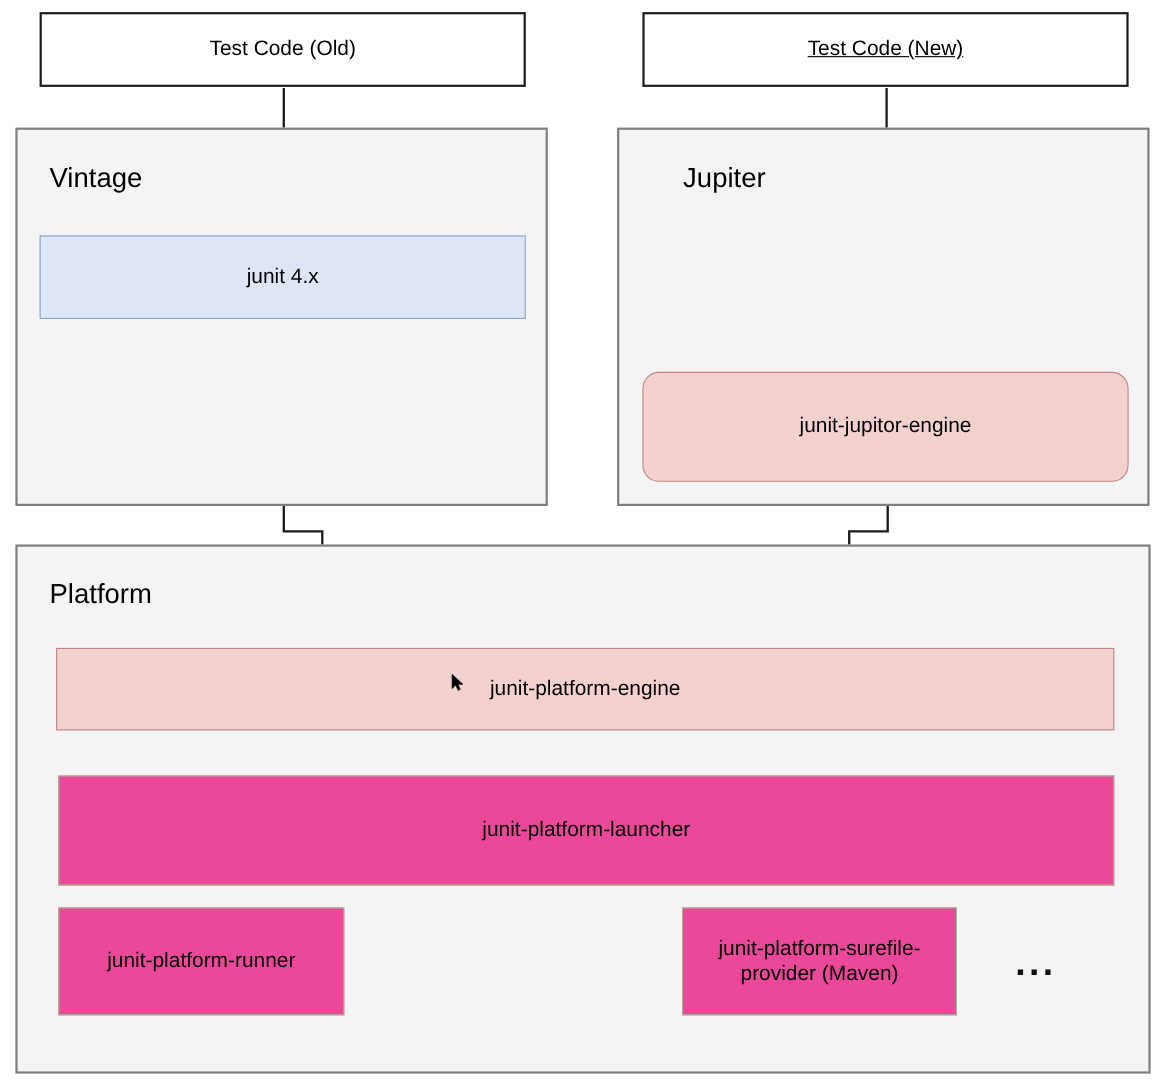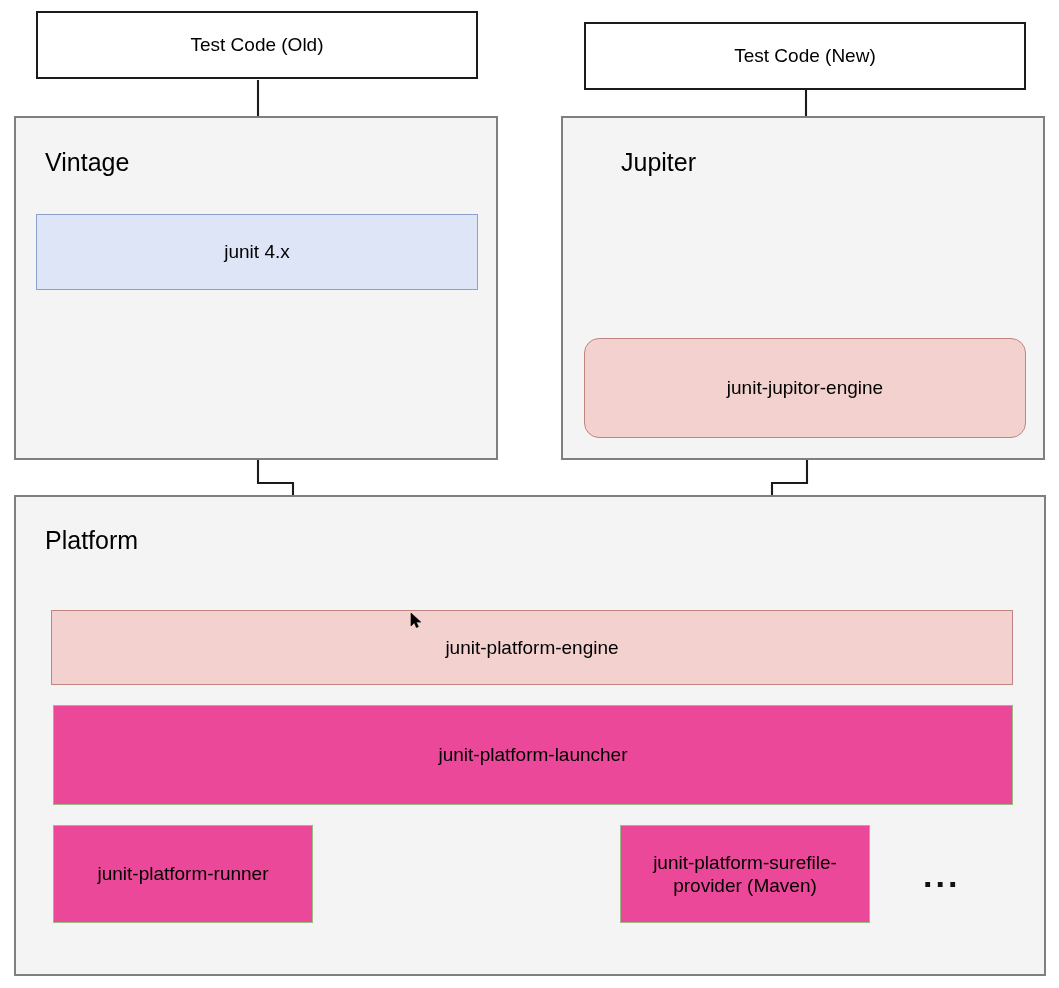--- a/index.html
+++ b/index.html
@@ -122,21 +122,21 @@
       <line x1="466" y1="824" x2="466" y2="806" marker-end="url(#arrow-filled)"></line>
 
       <line x1="745" y1="824" x2="745" y2="806" marker-end="url(#arrow-filled)"></line>
     </g>
   </svg>
 
   <div class="box plain" style="left:36px; top:11px; width:442px; height:68px;">
     <span>Test Code (Old)</span>
   </div>
 
-  <div class="box plain" style="left:584px; top:22px; width:442px; height:68px;">
+  <div class="box plain" style="left:584px; top:11px; width:442px; height:68px;text-decoration:underline;">
     <span>Test Code (New)</span>
   </div>
 
   <div class="group" style="left:14px; top:116px; width:484px; height:344px;">
   </div>
   <div class="group-title" style="left:45px; top:148px;">Vintage</div>
 
   <div class="box blue" style="left:36px; top:214px; width:442px; height:76px;">
     <span>junit 4.x</span>
   </div>
@@ -148,21 +148,21 @@
 
 
   <div class="box red" style="left:584px; top:338px; width:442px; height:100px;border-radius:15px;">
     <span>junit-jupitor-engine</span>
   </div>
 
   <div class="group" style="left:14px; top:495px; width:1032px; height:481px;">
   </div>
   <div class="group-title" style="left:45px; top:526px;">Platform</div>
 
-  <div class="box red" style="left:51px; top:610px; width:962px; height:75px;">
+  <div class="box red" style="left:51px; top:589px; width:962px; height:75px;">
     <span>junit-platform-engine</span>
   </div>
 
   <div class="box green" style="left:53px; top:705px; width:960px; height:100px;">
     <span>junit-platform-launcher</span>
   </div>
 
   <div class="box green" style="left:53px; top:825px; width:260px; height:98px;">
     <span>junit-platform-runner</span>
   </div>

